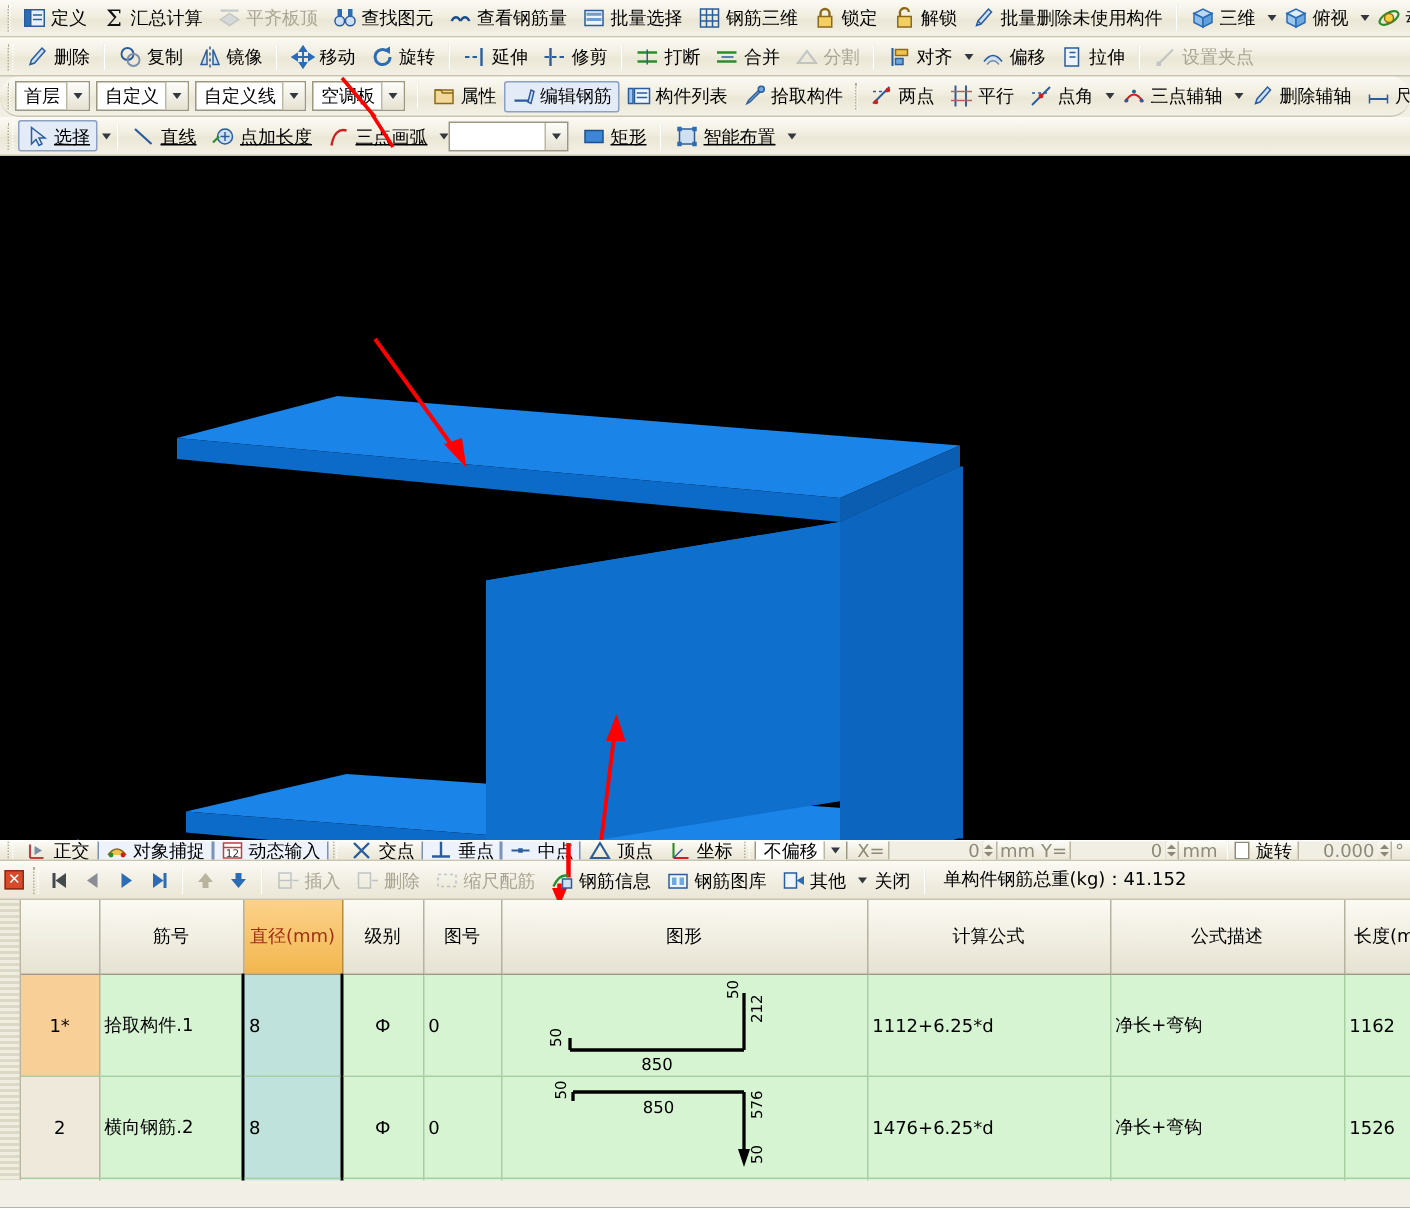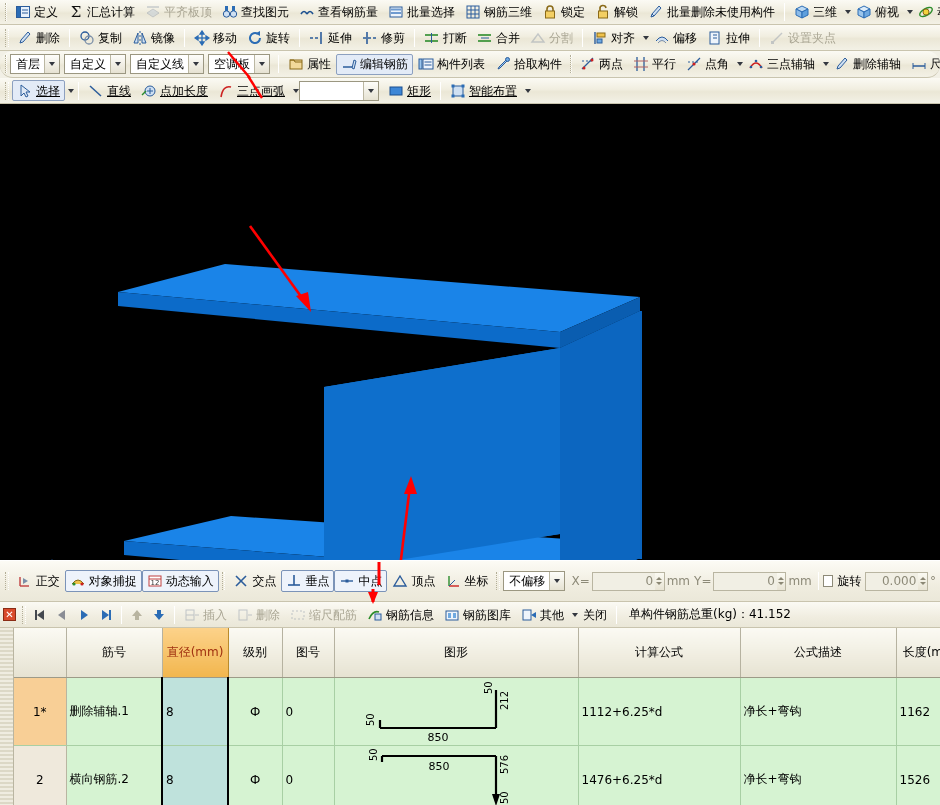--- a/index.html
+++ b/index.html
@@ -96,21 +96,21 @@
     position: relative;
     width: 940px; height: 456px;
     background: #000;
     overflow: hidden;
   }
   #viewport svg { display:block; }
 
   
   .snapbar {
     display: flex; align-items: center;
-    height: 42px;
+    height: 14px;
     background: linear-gradient(to bottom,#fcfbf5,#f0ede0 60%,#ebe8d9);
     border-top: 1px solid #fff;
     border-bottom: 1px solid #c9c4ae;
     padding: 0 2px;
     white-space: nowrap;
     overflow: hidden;
   }
   .snapbtn {
     display: inline-flex; align-items: center; gap: 3px;
     height: 22px; padding: 0 4px;
@@ -1110,21 +1110,21 @@
           <th>计算公式</th>
           <th>公式描述</th>
           <th>长度(mm)</th>
 
         </tr>
       </thead>
       <tbody>
 
         <tr>
           <td class="idx">1*</td>
-          <td>删除辅轴.1</td>
+          <td>拾取构件.1</td>
           <td class="diam">8</td>
           <td class="center">Ф</td>
           <td>0</td>
           <td>
             <div class="shape-cell">
               <svg width="220" height="64" viewBox="0 0 220 64">
                 <g stroke="#000" stroke-width="2.2" fill="none">
                   <path d="M34 48 L34 40"></path>
                   <path d="M34 48 L150 48"></path>
                   <path d="M150 48 L150 10"></path>

